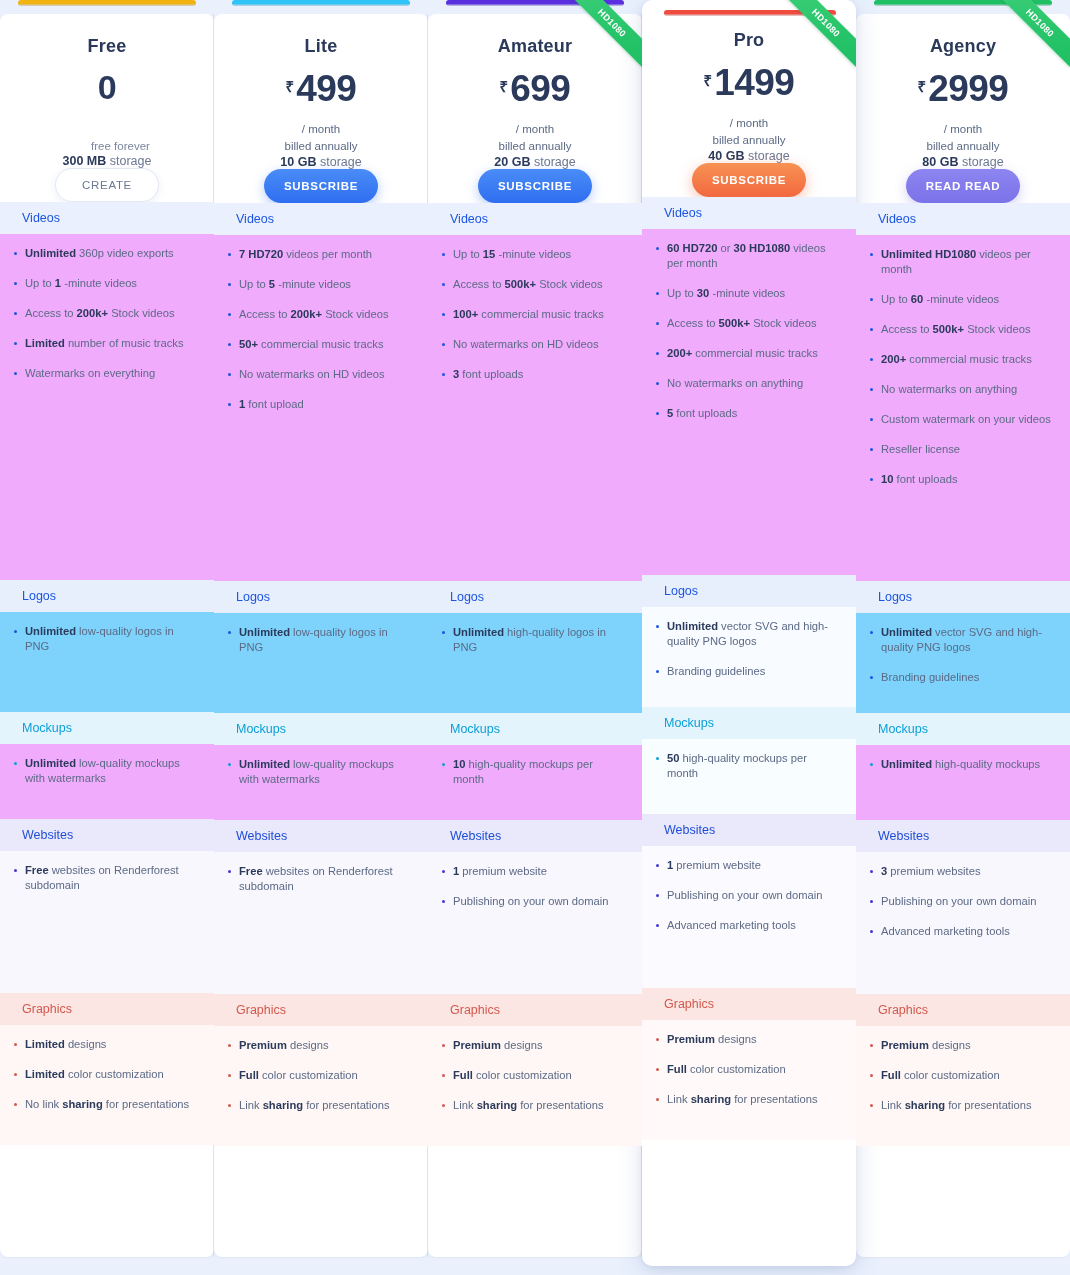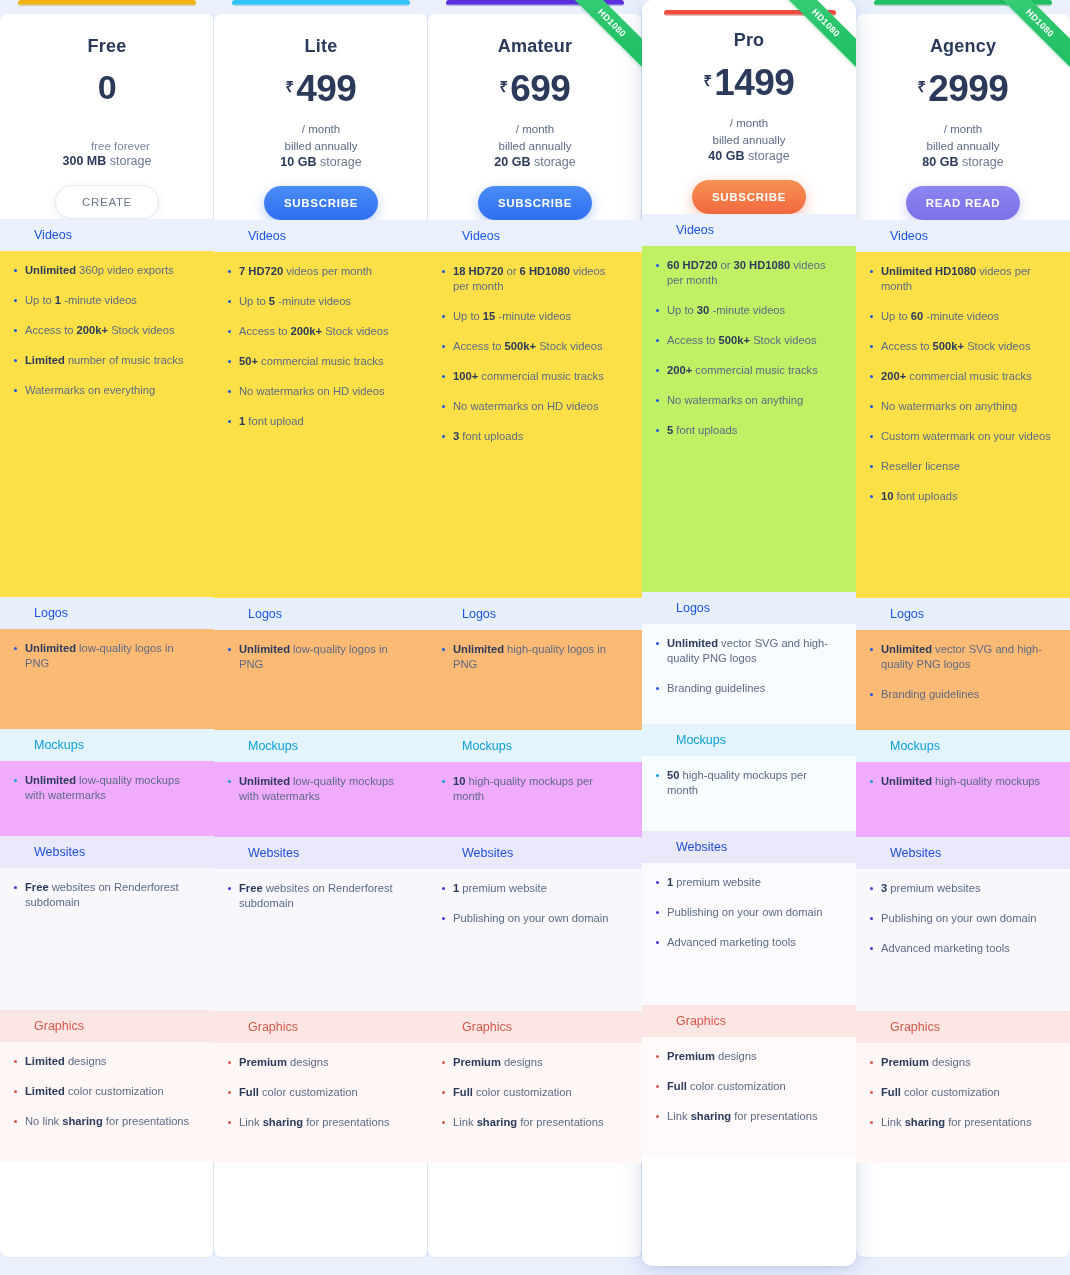--- a/index.html
+++ b/index.html
@@ -162,21 +162,20 @@
     margin-top: 0;
     font-size: 12.5px;
     color: #6b7890;
   }
   .storage b { color: #2b3a5b; font-weight: bold; }
 
   .cta {
     display: inline-flex;
     align-items: center;
     justify-content: center;
-    margin-top: 17px;
     height: 34px;
     min-width: 104px;
     padding: 0 20px;
     border-radius: 17px;
     border: none;
     font-size: 11.5px;
     font-weight: bold;
     letter-spacing: .7px;
     cursor: pointer;
     font-family: "Liberation Sans", sans-serif;
@@ -203,21 +202,21 @@
     color: #fff;
     box-shadow: 0 4px 12px rgba(122,114,232,.35);
   }
 
   
   .sections { position: relative; z-index: 10; }
   .sec-head {
     height: 32px;
     display: flex;
     align-items: center;
-    padding-left: 34px;
+    padding-left: 22px;
     font-size: 12.5px;
     font-weight: normal;
   }
   .sec-body { padding: 12px 18px 6px 14px; }
   .feat {
     display: flex;
     align-items: flex-start;
     font-size: 11.2px;
     line-height: 15px;
     color: #5c6a85;
@@ -227,41 +226,41 @@
     flex: 0 0 auto;
     width: 3px; height: 3px;
     border-radius: 50%;
     margin-top: 6px;
     margin-right: 8px;
   }
   .feat .txt b { color: #2b3a5b; font-weight: bold; }
 
   
   .sec.videos   .sec-head { background:#eaf0fd; color:#1b55e2; }
-  .sec.videos   .sec-body { background:#fde047; }
+  .sec.videos   .sec-body { background:#f0abfc; }
   .sec.videos   .dot { background:#1b55e2; }
 
   .sec.logos    .sec-head { background:#e7effc; color:#1b55e2; }
-  .sec.logos    .sec-body { background:#fdba74; }
+  .sec.logos    .sec-body { background:#7dd3fc; }
   .sec.logos    .dot { background:#1b55e2; }
 
   .sec.mockups  .sec-head { background:#e4f4fc; color:#0a9fd8; }
   .sec.mockups  .sec-body { background:#f0abfc; }
   .sec.mockups  .dot { background:#0a9fd8; }
 
   .sec.websites .sec-head { background:#eae8fb; color:#1d4ed8;text-align:center; }
   .sec.websites .sec-body { background:#f8f7fe; }
   .sec.websites .dot { background:#4337d8; }
 
   .sec.graphics .sec-head { background:#fbe6e3; color:#d4584c; }
   .sec.graphics .sec-body { background:#fef7f6; }
   .sec.graphics .dot { background:#d4584c; }
 
   
-  .col.featured .sec.videos   .sec-body { background:#bef264; }
+  .col.featured .sec.videos   .sec-body { background:#f0abfc; }
   .col.featured .sec.logos    .sec-body { background:#f8fbff; }
   .col.featured .sec.mockups  .sec-body { background:#f8fdff; }
   .col.featured .sec.websites .sec-body { background:#fbfaff; }
   .col.featured .sec.graphics .sec-body { background:#fffaf9; }
 
   
   .sec.videos   .sec-body { height: 346px; }
   .sec.logos    .sec-body { height: 100px; }
   .sec.mockups  .sec-body { height: 75px; }
   .sec.websites .sec-body { height: 142px; }
@@ -450,24 +449,20 @@
           </div><div class="billing">
             <div>/ month</div>
             <div>billed annually</div>
           </div><div class="storage"><b>20 GB</b><span> storage</span></div><button class="cta blue">SUBSCRIBE</button></div>
         <div class="sections">
           <div class="sec videos">
             <div class="sec-head">Videos</div>
             <div class="sec-body">
               <div class="feat">
                 <span class="dot"></span>
-                <span class="txt"><b>18 HD720</b><span> or </span><b>6 HD1080</b><span> videos per month</span></span>
-              </div>
-              <div class="feat">
-                <span class="dot"></span>
                 <span class="txt"><span>Up to </span><b>15</b><span> -minute videos</span></span>
               </div>
               <div class="feat">
                 <span class="dot"></span>
                 <span class="txt"><span>Access to </span><b>500k+</b><span> Stock videos</span></span>
               </div>
               <div class="feat">
                 <span class="dot"></span>
                 <span class="txt"><b>100+</b><span> commercial music tracks</span></span>
               </div>

